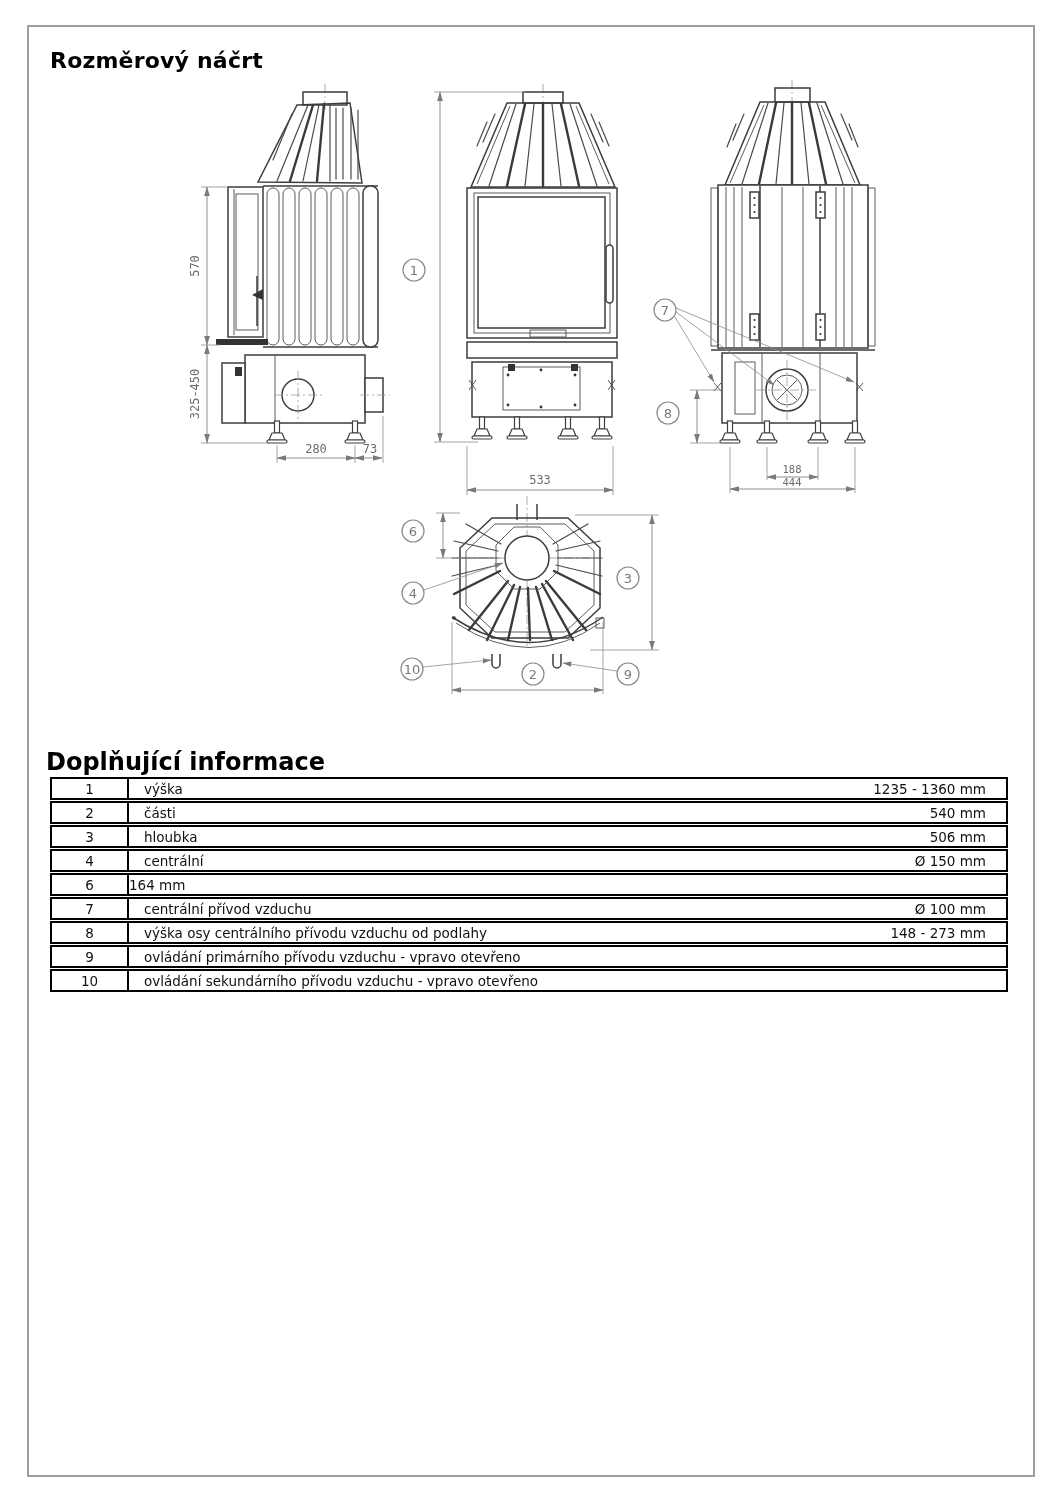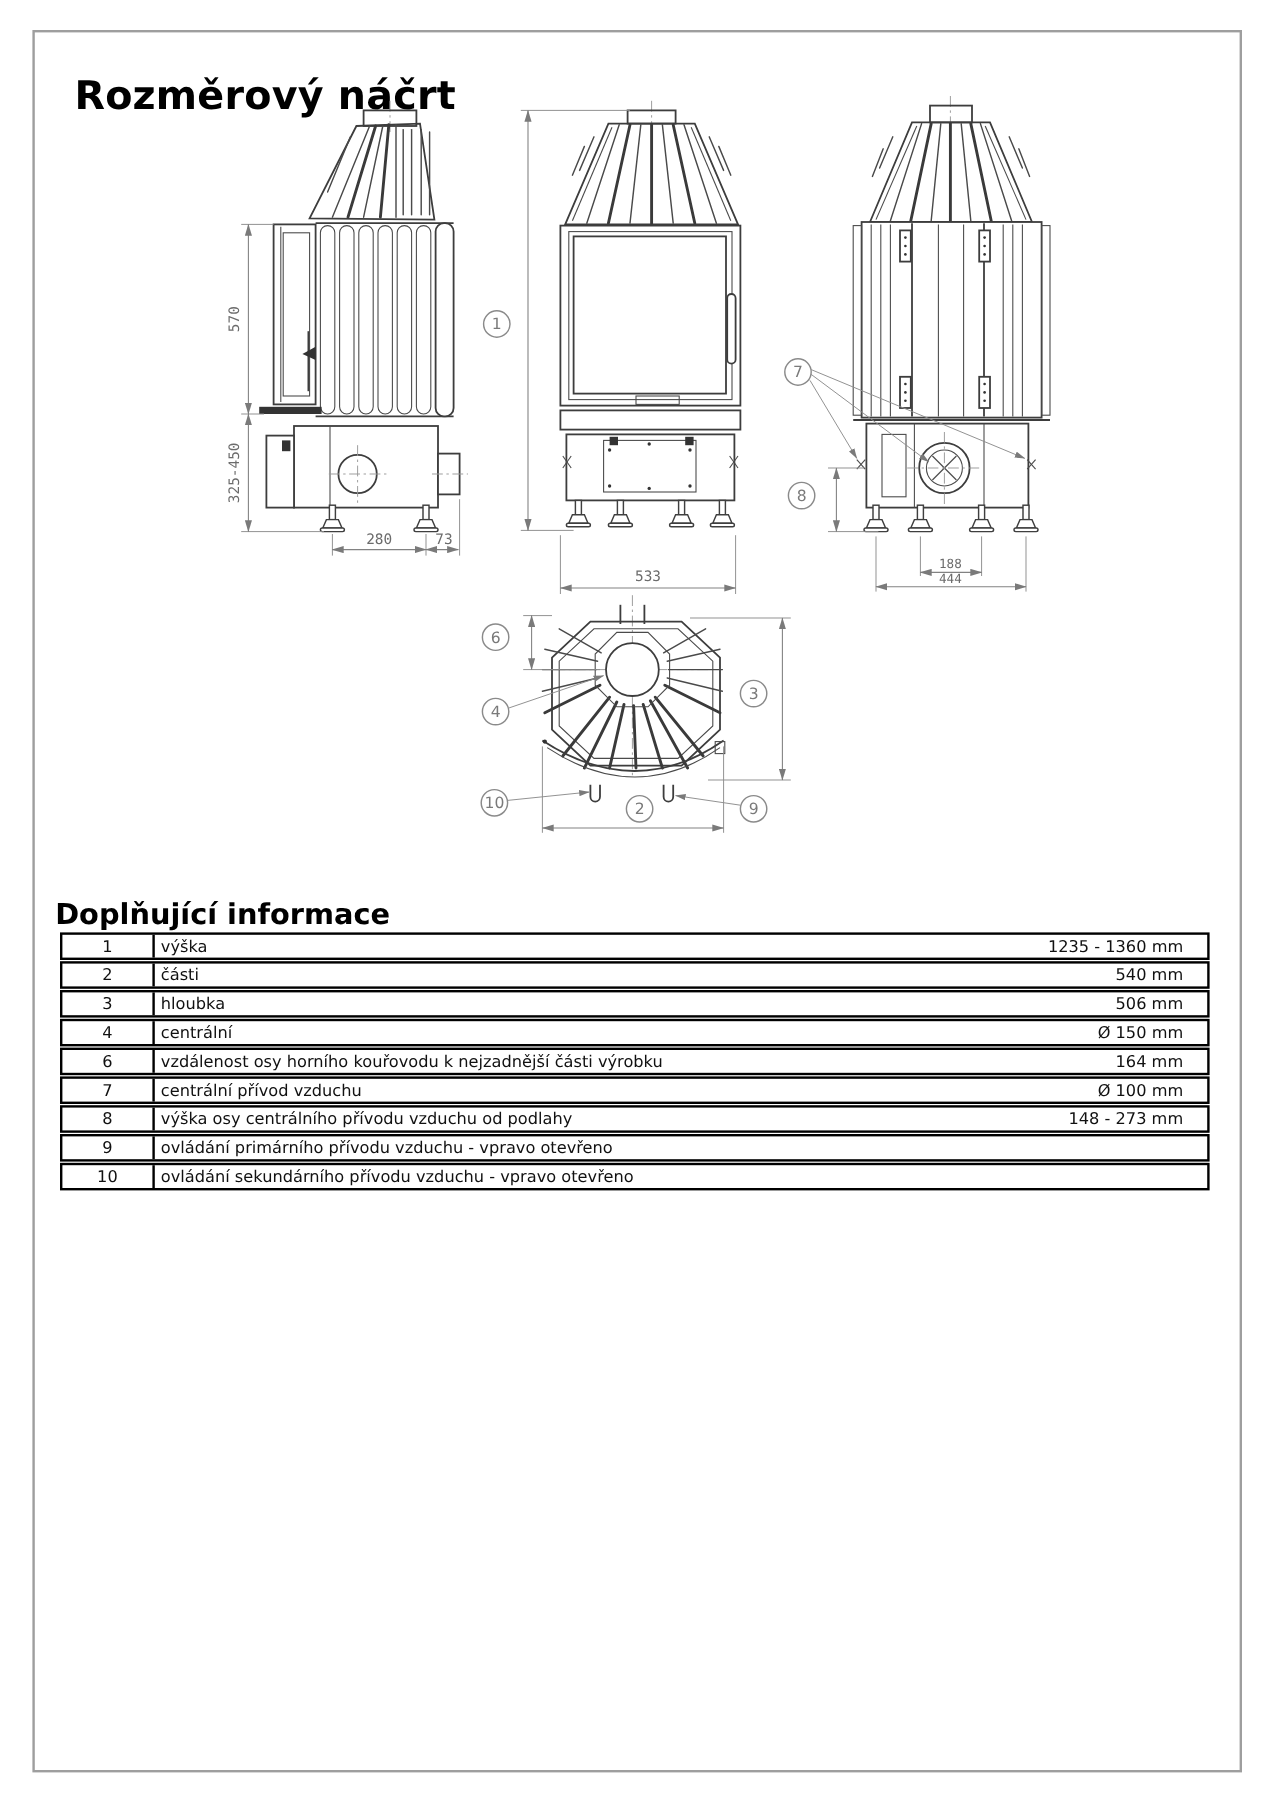--- a/index.html
+++ b/index.html
@@ -6,22 +6,22 @@
   .screen {
     position:relative; width:1060px; height:1500px; background:#ffffff;
     font-family:"DejaVu Sans","Liberation Sans",sans-serif; color:#111;
     overflow:hidden;
   }
   .page-frame {
     position:absolute; left:27px; top:25px; width:1004px; height:1448px;
     border:2px solid #9e9e9e;
   }
   h1.page-title {
-    position:absolute; left:46px; top:44px; margin:16px;
-    font-size:33px; font-weight:bold; color:#000; letter-spacing:0.2px;
+    position:absolute; left:46px; top:44px; margin:4px;
+    font-size:22px; font-weight:bold; color:#000; letter-spacing:0.2px;
   }
   h2.section-title {
     position:absolute; left:46px; top:748px; margin:0;
     font-size:24px; font-weight:bold; color:#000;
   }
   svg.drawing { position:absolute; left:30px; top:80px; }
 
   
   .ol   { fill:none; stroke:#3d3d3d; stroke-width:1.5; }
   .olf  { fill:#fff; stroke:#3d3d3d; stroke-width:1.5; }
@@ -35,21 +35,21 @@
   .dimtext { fill:#6c6c6c; font-family:"DejaVu Sans Mono","Liberation Mono",monospace; font-size:12px; }
   .dimtext.sm { font-size:10.5px; }
   .callout circle { fill:#fff; stroke:#8a8a8a; stroke-width:1.2; }
   .callout text { fill:#7a7a7a; font-family:"DejaVu Sans",sans-serif; font-size:13px; text-anchor:middle; }
   #foot rect, #foot polygon { fill:#fff; stroke:#3f3f3f; stroke-width:1.2; }
 
   
   .info-table { position:absolute; left:50px; top:777px; width:958px; font-size:13.5px; }
   .trow { display:flex; align-items:stretch; border:2px solid #000; margin-bottom:1px; background:#fff; }
   .tnum { width:75px; border-right:2px solid #000; display:flex; align-items:center; justify-content:center; height:19px; }
-  .tlabel { flex:1; display:flex; align-items:center; padding-left:5px; height:19px; }
+  .tlabel { flex:1; display:flex; align-items:center; padding-left:15px; height:19px; }
   .tvalue { display:flex; align-items:center; justify-content:flex-end; padding-right:20px; height:19px; white-space:nowrap; }
 </style>
 </head>
 <body>
 
 <div class="screen">
   <div class="page-frame"></div>
 
   <h1 class="page-title">Rozměrový náčrt</h1>
 
@@ -383,21 +383,20 @@
       <div class="tlabel">hloubka</div>
       <div class="tvalue">506 mm</div>
     </div>
     <div class="trow">
       <div class="tnum">4</div>
       <div class="tlabel">centrální</div>
       <div class="tvalue">Ø 150 mm</div>
     </div>
     <div class="trow">
       <div class="tnum">6</div>
-      <div class="tlabel">vzdálenost osy horního kouřovodu k nejzadnější části výrobku</div>
       <div class="tvalue">164 mm</div>
     </div>
     <div class="trow">
       <div class="tnum">7</div>
       <div class="tlabel">centrální přívod vzduchu</div>
       <div class="tvalue">Ø 100 mm</div>
     </div>
     <div class="trow">
       <div class="tnum">8</div>
       <div class="tlabel">výška osy centrálního přívodu vzduchu od podlahy</div>

